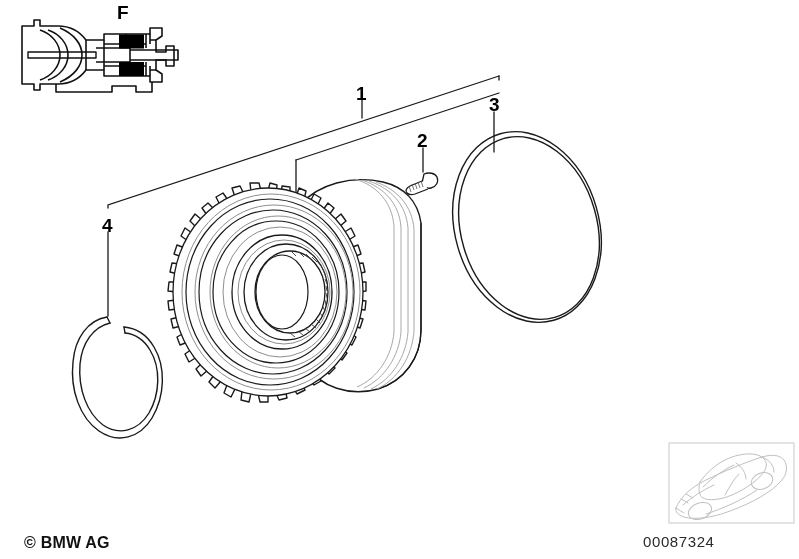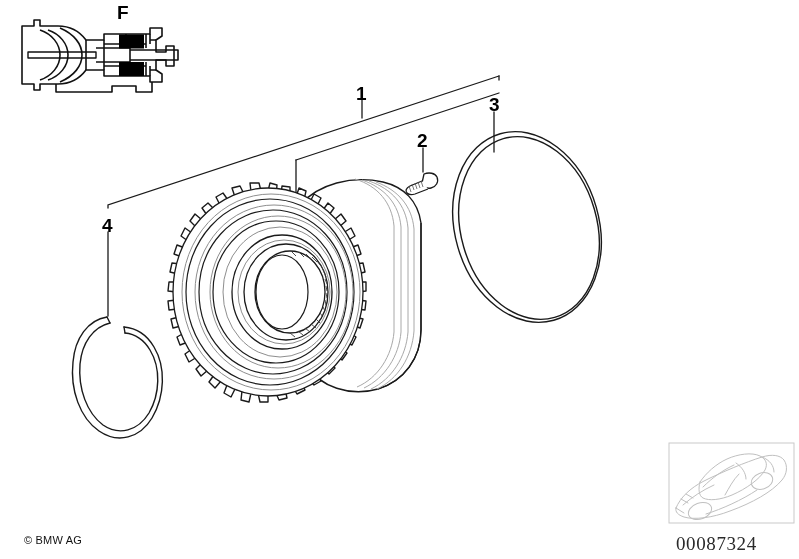--- a/index.html
+++ b/index.html
@@ -41,32 +41,32 @@
     font-size: 19px;
     font-weight: bold;
     color: #000000;
     line-height: 1;
   }
   #copyright {
     position: absolute;
     left: 24px;
     top: 534px;
     font-family: "Liberation Sans", sans-serif;
-    font-size: 11px;
-    font-weight: normal;
+    font-size: 16px;
+    font-weight: bold;
     color: #111111;
     letter-spacing: 0.2px;
     white-space: nowrap;
   }
   #diagram-number {
     position: absolute;
-    left: 676px;
+    left: 643px;
     top: 533px;
-    font-family: Liberation Serif, serif;
-    font-size: 19px;
+    font-family: Liberation Sans, sans-serif;
+    font-size: 15px;
     color: #2a2a2a;
     letter-spacing: 0.6px;
     white-space: nowrap;
   }
 </style>
 </head>
 <body>
 
 <div id="page">
 

